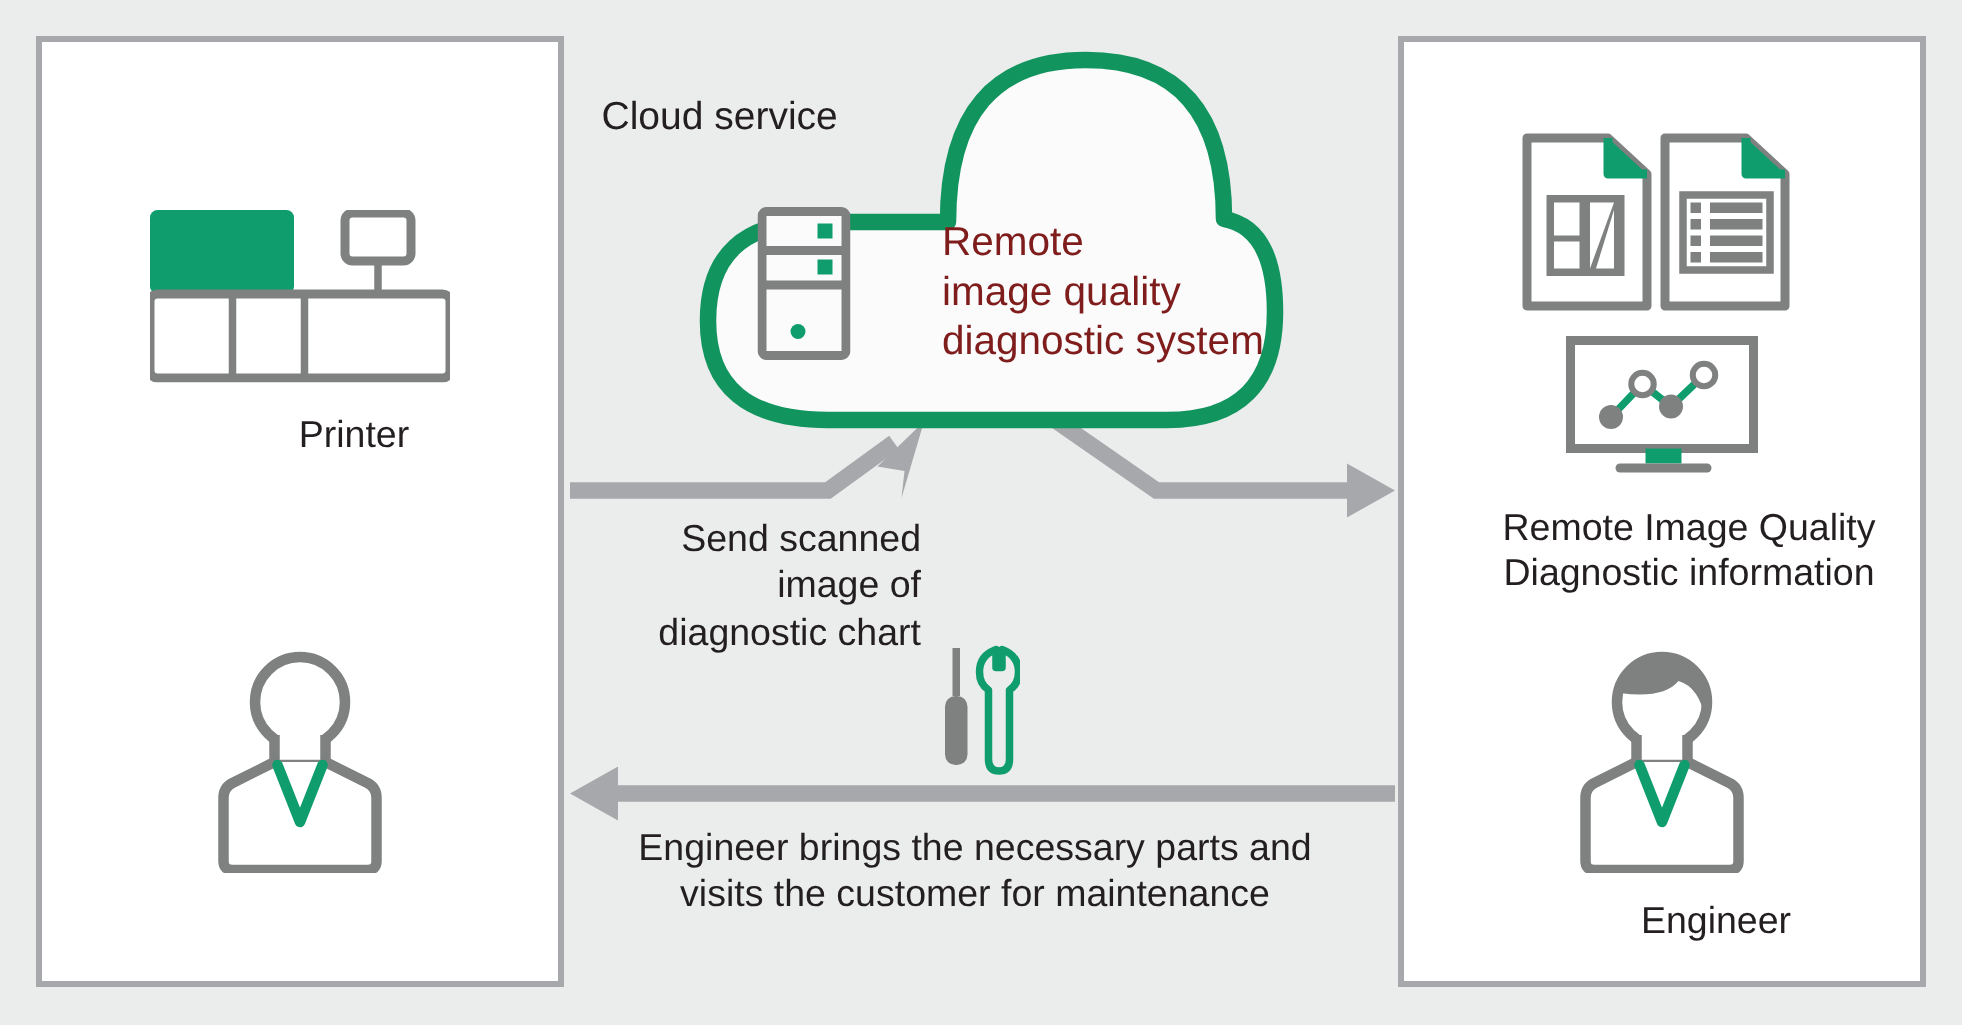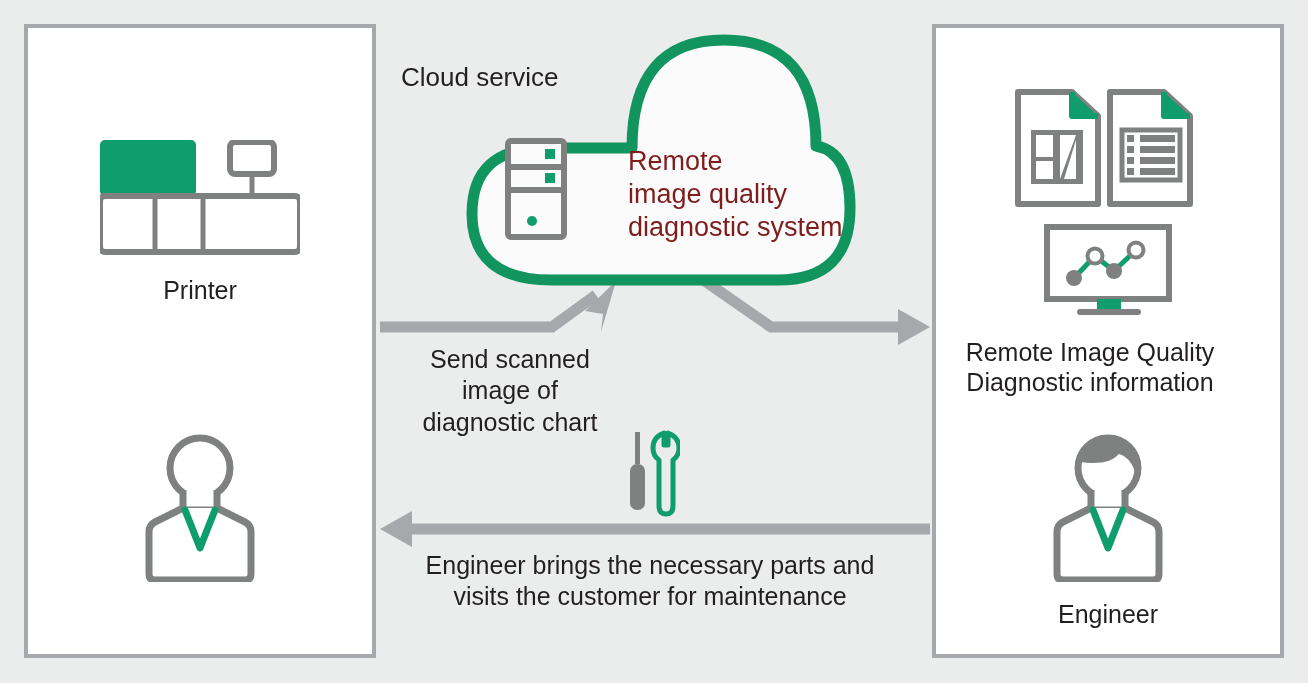--- a/index.html
+++ b/index.html
@@ -39,20 +39,21 @@
   }
 
   
   .caption {
     position: absolute;
     text-align: center;
     font-size: 25px;
     line-height: 1.18;
     color: #231f20;
     white-space: pre-line;
+    padding-left: 36px;
   }
 
   
   #printer-icon { position: absolute; left: 100px; top: 140px; width: 200px; height: 115px; }
   #printer-caption { left: 24px; top: 276px; width: 352px; }
 
   
   #customer-icon { position: absolute; left: 145px; top: 432px; width: 110px; height: 150px; }
   #customer-caption { left: 24px; top: 600px; width: 352px; }
 
@@ -82,23 +83,23 @@
     white-space: pre-line;
     margin-left: 46px;
   }
 
   
   #arrows { position: absolute; left: 0; top: 0; width: 1308px; height: 683px; }
 
   
   #label-send {
     position: absolute;
-    left: 396px; top: 344px;
+    left: 386px; top: 344px;
     width: 228px;
-    text-align: center;
+    text-align: right;
     font-size: 25px;
     line-height: 1.25;
     white-space: pre-line;
   }
   #label-diagnosis {
     position: absolute;
     left: 676px; top: 344px;
     width: 244px;
     text-align: center;
     font-size: 25px;

